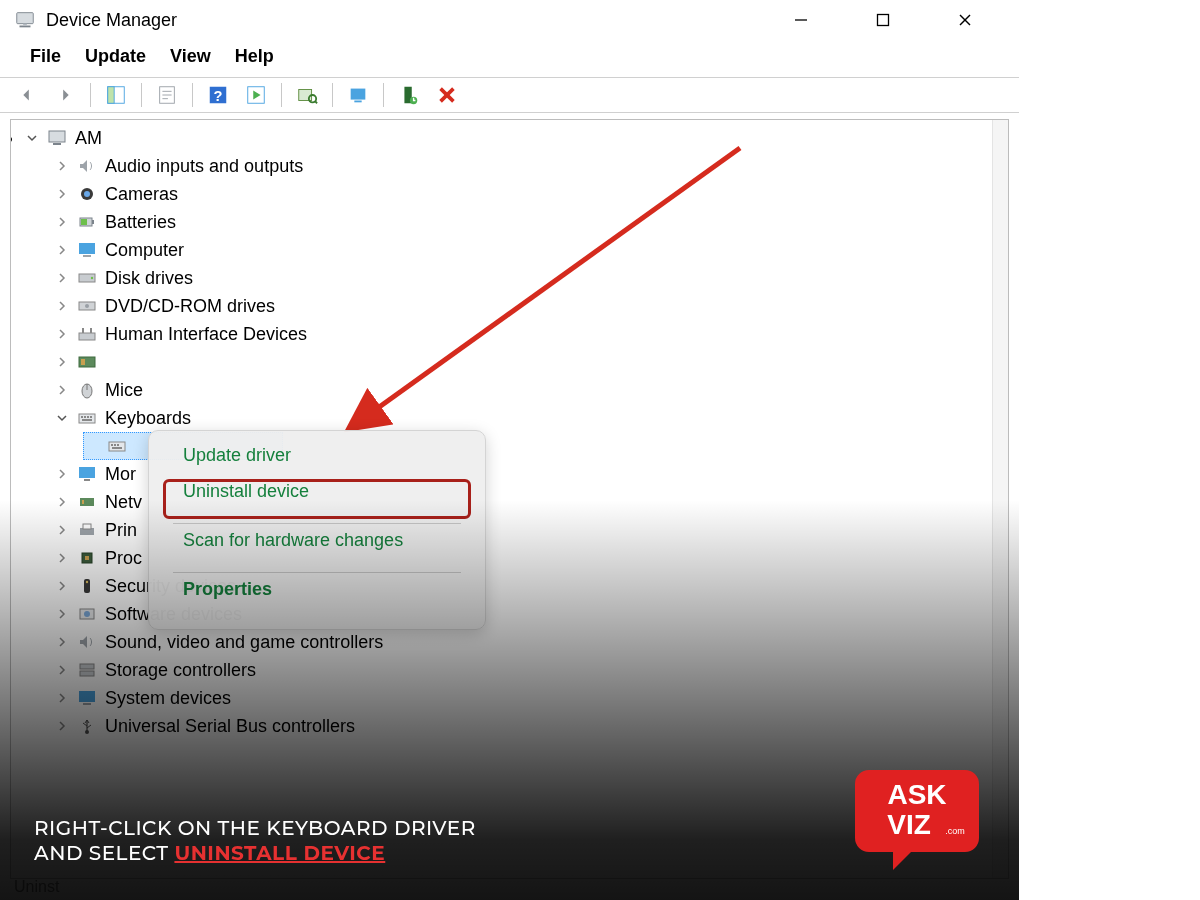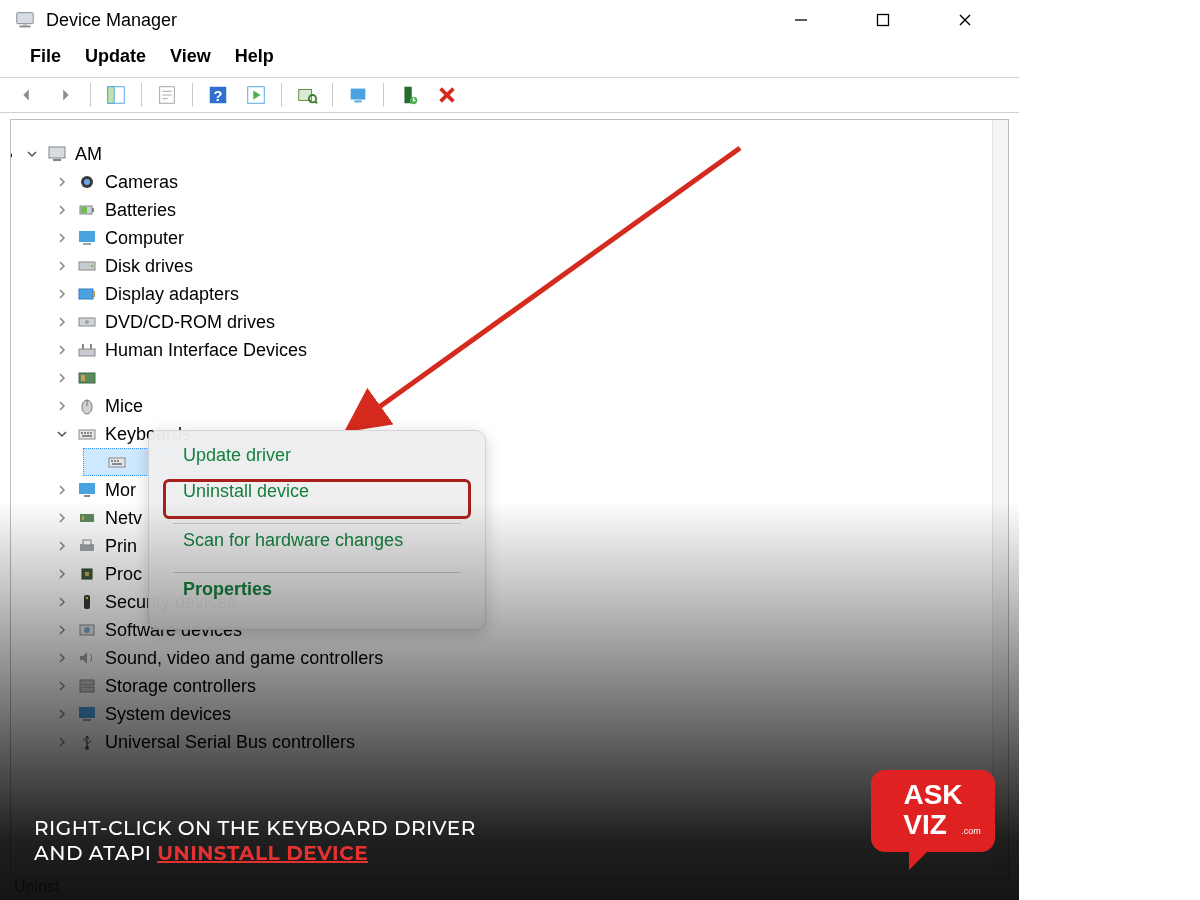--- a/index.html
+++ b/index.html
@@ -21,21 +21,21 @@
   .menubar { display: flex; gap: 24px; padding: 6px 20px 10px 30px; font-size: 18px; font-weight: bold; }
   .menubar > button { background: none; border: none; font: inherit; cursor: pointer; }
 
   
   .toolbar { display: flex; align-items: center; height: 36px; padding: 0 10px; border-top: 1px solid #d0d0d0; border-bottom: 1px solid #d0d0d0; gap: 4px; }
   .toolbar .tbtn { width: 34px; height: 30px; border: none; background: none; cursor: pointer; display: flex; align-items: center; justify-content: center; border-radius: 2px; }
   .toolbar .sep { width: 1px; height: 24px; background: #c8c8c8; margin: 0 4px; }
   .toolbar svg { width: 22px; height: 22px; }
 
   
-  .tree-wrap { position: relative; margin: 6px 10px 0 10px; border: 1px solid #bcbcbc; height: 760px; overflow: hidden; padding: 20px 0 0 12px; }
+  .tree-wrap { position: relative; margin: 6px 10px 0 10px; border: 1px solid #bcbcbc; height: 760px; overflow: hidden; padding: 4px 0 0 12px; }
   .tree ul { list-style: none; padding-left: 30px; }
   .node { display: flex; align-items: center; height: 28px; font-size: 18px; white-space: nowrap; position: relative; }
   .chev { width: 18px; height: 18px; display: inline-flex; align-items: center; justify-content: center; margin-right: 2px; color: #606060; cursor: pointer; }
   .chev svg { width: 12px; height: 12px; }
   .node .nicon { width: 24px; height: 22px; margin: 0 6px 0 2px; display: inline-flex; align-items: center; justify-content: center; }
   .node .nicon svg { width: 20px; height: 20px; }
   .node.selected { background: #cde8ff; }
   .node.selected::before { content: ""; position: absolute; inset: 0; border: 1px dotted #3399ff; pointer-events:none; }
 
   .children { padding-left: 30px; }
@@ -49,21 +49,21 @@
 
   
   .arrow { position: absolute; left: 0; top: 0; z-index: 15; pointer-events: none; }
 
   
   .overlay-grad { position: absolute; left: 0; right: 0; bottom: 0; height: 400px; background: linear-gradient(to bottom, rgba(0,0,0,0) 0%, rgba(0,0,0,0.88) 85%, rgba(0,0,0,0.92) 100%); z-index: 30; pointer-events: none; }
   .caption { position: absolute; left: 34px; bottom: 34px; z-index: 40; color: #fff; font-family: "Montserrat", "Segoe UI", sans-serif; font-size: 20px; letter-spacing: 0.5px; font-weight: 500; line-height: 1.25; pointer-events: none; }
   .caption .emph { color: #e63131; font-weight: 700; text-decoration: underline; text-decoration-thickness: 2px; }
 
   
-  .badge { position: absolute; right: 20px; bottom: 26px; width: 132px; height: 112px; z-index: 45; }
+  .badge { position: absolute; right: 36px; bottom: 26px; width: 132px; height: 112px; z-index: 45; }
   .badge svg { width: 100%; height: 100%; }
 
   .status { position:absolute; left:14px; bottom:4px; font-size:16px; color:#777; z-index:5; }
 
   .tree-wrap .scrollbar-v { position:absolute; right:0; top:0; width:16px; bottom:0; background:#f5f5f5; border-left:1px solid #e4e4e4;}
 </style>
 </head>
 <body>
 
 <div class="frame">
@@ -197,20 +197,36 @@
         <ul class="children">
           <li>
               <div class="node">
                 <span class="chev">
                   <svg viewBox="0 0 12 12">
                     <path d="M4 2l4 4-4 4" fill="none" stroke="#888" stroke-width="1.5"></path>
                   </svg>
                 </span>
                 <span class="nicon">
                   <svg viewBox="0 0 20 20">
+                    <path d="M3 8h3l4-4v12l-4-4H3z" fill="#9ea4aa"></path>
+                    <path d="M13 6c2 2 2 6 0 8" fill="none" stroke="#9ea4aa"></path>
+                  </svg>
+                </span>
+                <span>Audio inputs and outputs</span>
+              </div>
+            </li>
+          <li>
+              <div class="node">
+                <span class="chev">
+                  <svg viewBox="0 0 12 12">
+                    <path d="M4 2l4 4-4 4" fill="none" stroke="#888" stroke-width="1.5"></path>
+                  </svg>
+                </span>
+                <span class="nicon">
+                  <svg viewBox="0 0 20 20">
                     <circle cx="10" cy="10" r="6" fill="#3a3a3a"></circle>
                     <circle cx="10" cy="10" r="3" fill="#6aa8e8"></circle>
                   </svg>
                 </span>
                 <span>Cameras</span>
               </div>
             </li>
           <li>
               <div class="node">
                 <span class="chev">
@@ -251,36 +267,20 @@
                     <path d="M4 2l4 4-4 4" fill="none" stroke="#888" stroke-width="1.5"></path>
                   </svg>
                 </span>
                 <span class="nicon">
                   <svg viewBox="0 0 20 20">
                     <rect x="2" y="6" width="16" height="8" fill="#c8ccd0" stroke="#888"></rect>
                     <circle cx="15" cy="10" r="1.2" fill="#6dbf4b"></circle>
                   </svg>
                 </span>
                 <span>Disk drives</span>
-              </div>
-            </li>
-          <li>
-              <div class="node">
-                <span class="chev">
-                  <svg viewBox="0 0 12 12">
-                    <path d="M4 2l4 4-4 4" fill="none" stroke="#888" stroke-width="1.5"></path>
-                  </svg>
-                </span>
-                <span class="nicon">
-                  <svg viewBox="0 0 20 20">
-                    <rect x="2" y="5" width="14" height="10" fill="#4aa3e0" stroke="#357abe"></rect>
-                    <rect x="16" y="7" width="2" height="6" fill="#c8a050"></rect>
-                  </svg>
-                </span>
-                <span>Display adapters</span>
               </div>
             </li>
           <li>
               <div class="node">
                 <span class="chev">
                   <svg viewBox="0 0 12 12">
                     <path d="M4 2l4 4-4 4" fill="none" stroke="#888" stroke-width="1.5"></path>
                   </svg>
                 </span>
                 <span class="nicon">
@@ -569,21 +569,21 @@
       <marker id="ah" viewBox="0 0 12 12" refX="10" refY="6" markerWidth="9" markerHeight="9" orient="auto-start-reverse">
         <path d="M0,0 L12,6 L0,12 z" fill="#d52b1e"></path>
       </marker>
     </defs>
     <line x1="740" y1="148" x2="350" y2="428" stroke="#d52b1e" stroke-width="5" marker-end="url(#ah)"></line>
   </svg>
 
   <div class="overlay-grad"></div>
   <div class="caption">
     <div>RIGHT-CLICK ON THE KEYBOARD DRIVER</div>
-    <div><span>AND ATAPI </span><span class="emph">UNINSTALL DEVICE</span></div>
+    <div><span>AND SELECT </span><span class="emph">UNINSTALL DEVICE</span></div>
   </div>
 
   <div class="badge">
     <svg viewBox="0 0 132 112">
       <path d="M18 8 h96 a14 14 0 0 1 14 14 v54 a14 14 0 0 1 -14 14 h-54 l-18 18 v-18 h-24 a14 14 0 0 1 -14 -14 v-54 a14 14 0 0 1 14 -14 z" fill="#e02121"></path>
       <text x="66" y="42" text-anchor="middle" font-family="Arial Black, Impact, sans-serif" font-size="28" font-weight="900" fill="#fff">ASK</text>
       <text x="58" y="72" text-anchor="middle" font-family="Arial Black, Impact, sans-serif" font-size="28" font-weight="900" fill="#fff">VIZ</text>
       <text x="104" y="72" text-anchor="middle" font-family="Arial, sans-serif" font-size="9" fill="#fff">.com</text>
     </svg>
   </div>

